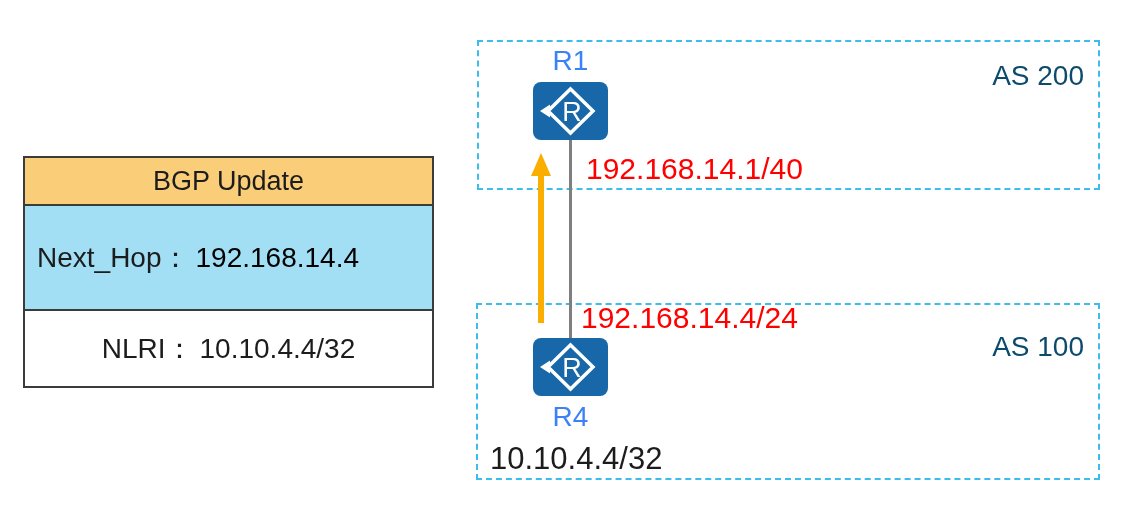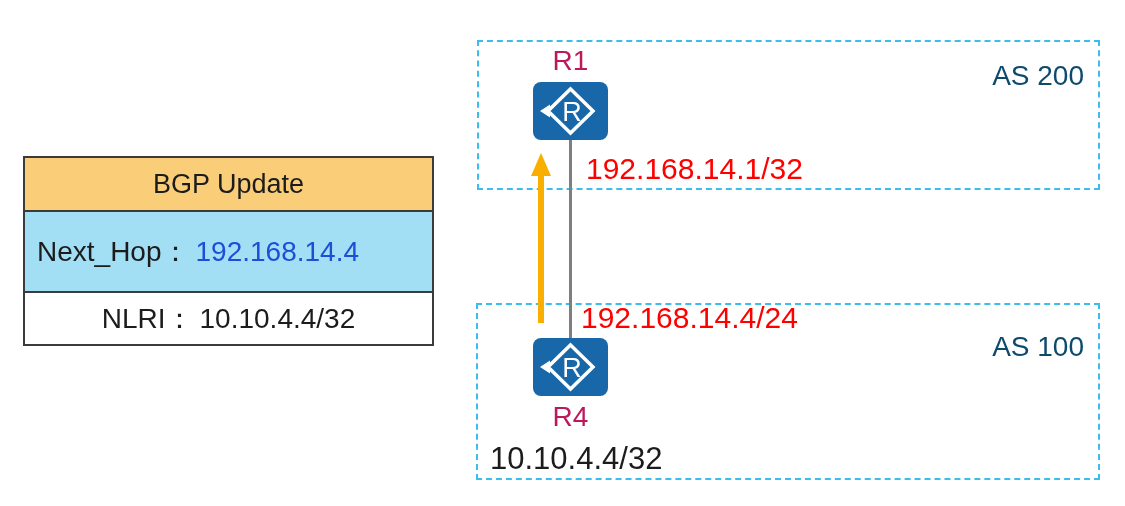--- a/index.html
+++ b/index.html
@@ -18,37 +18,37 @@
   .abs { position: absolute; }
 
   
   #bgp-table {
     left: 23px; top: 156px; width: 407px;
     border: 2px solid #3b3b3b;
     box-sizing: content-box;
     background: #ffffff;
   }
   .tbl-header {
-    height: 52px;
+    height: 46px;
     background: #FACD78;
     font-size: 27px;
     color: #1c1c1c;
     display: flex; align-items: center; justify-content: center;
   }
   .tbl-row {
     display: flex; align-items: center;
-    padding: 0 12px;
+    padding: 12px 12px;
     border-top: 2px solid #3b3b3b;
     font-size: 28px;
     color: #1c1c1c;
     white-space: nowrap;
   }
   .tbl-row.nexthop { height: 79px; background: #A2DEF4; }
   .tbl-row.nlri    { height: 51px; background: #ffffff; justify-content: center; }
-  .red-value { color: #1d4ed8; margin-left: 6px; }
+  .red-value { color: #000000; margin-left: 6px; }
   .black-value { color: #1c1c1c; margin-left: 6px; }
 
   
   .as-box {
     border: 2px dashed #3DBCEE;
     box-sizing: border-box;
     background: transparent;
   }
   #as200-box { left: 477px; top: 40px;  width: 623px; height: 150px; }
   #as100-box { left: 476px; top: 303px; width: 624px; height: 177px; }
@@ -84,21 +84,21 @@
   }
 
   
   .router-icon { width: 75px; height: 58px; z-index: 4; }
   #router-r1-icon { left: 533px; top: 82px; }
   #router-r4-icon { left: 533px; top: 338px; }
   .router-name {
     left: 513px; width: 115px;
     text-align: center;
     font-size: 28px;
-    color: #be185d;
+    color: #3b82f6;
     z-index: 5;
   }
   #r1-name { top: 45px; }
   #r4-name { top: 401px; }
 
   
   .ip-label { font-size: 30px; color: #FF0000; z-index: 5; white-space: nowrap; }
   #r1-if-ip { left: 586px; top: 152px; }
   #r4-if-ip { left: 581px; top: 301px; }
   #r4-prefix {
@@ -146,17 +146,17 @@
   </svg>
 
   <svg id="router-r4-icon" class="abs router-icon" viewBox="0 0 75 58">
     <rect x="0" y="0" width="75" height="58" rx="8" fill="#1767A9"></rect>
     <polygon points="37.5,7 60,29 37.5,51 15,29" fill="none" stroke="#ffffff" stroke-width="3.5"></polygon>
     <polygon points="7,29 17,22.5 17,35.5" fill="#ffffff"></polygon>
     <text x="39" y="39" font-size="27" fill="#ffffff" text-anchor="middle" font-family="Liberation Sans, sans-serif">R</text>
   </svg>
   <div class="abs router-name" id="r4-name">R4</div>
 
-  <div id="r1-if-ip" class="abs ip-label">192.168.14.1/32</div>
+  <div id="r1-if-ip" class="abs ip-label">192.168.14.1/40</div>
   <div id="r4-if-ip" class="abs ip-label">192.168.14.4/24</div>
   <div id="r4-prefix" class="abs">10.10.4.4/32</div>
 
 </div>
 
 </body></html>

